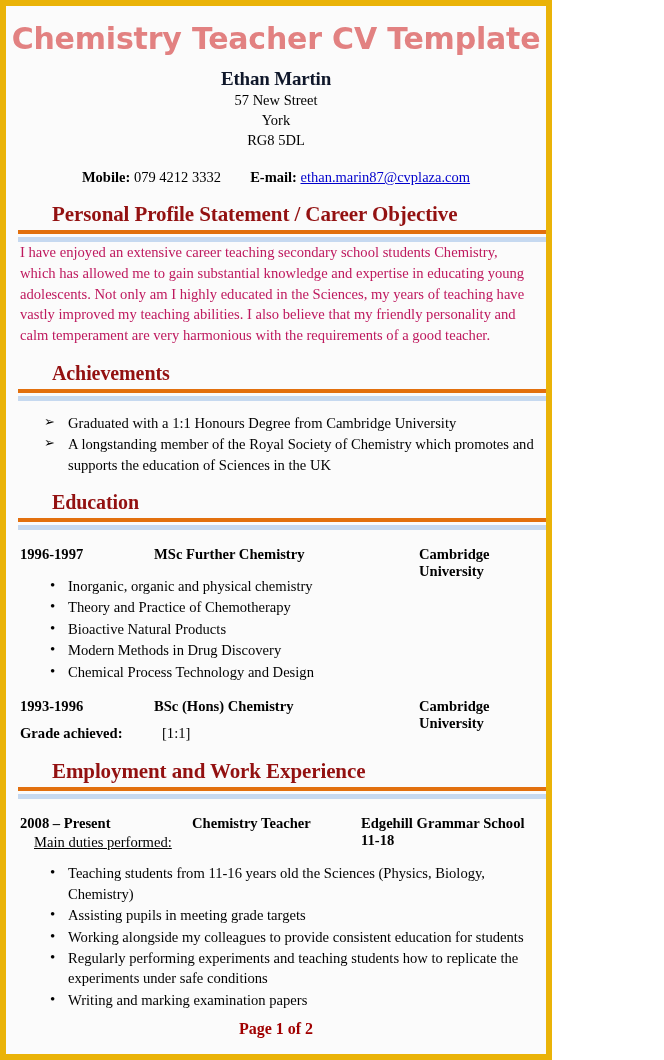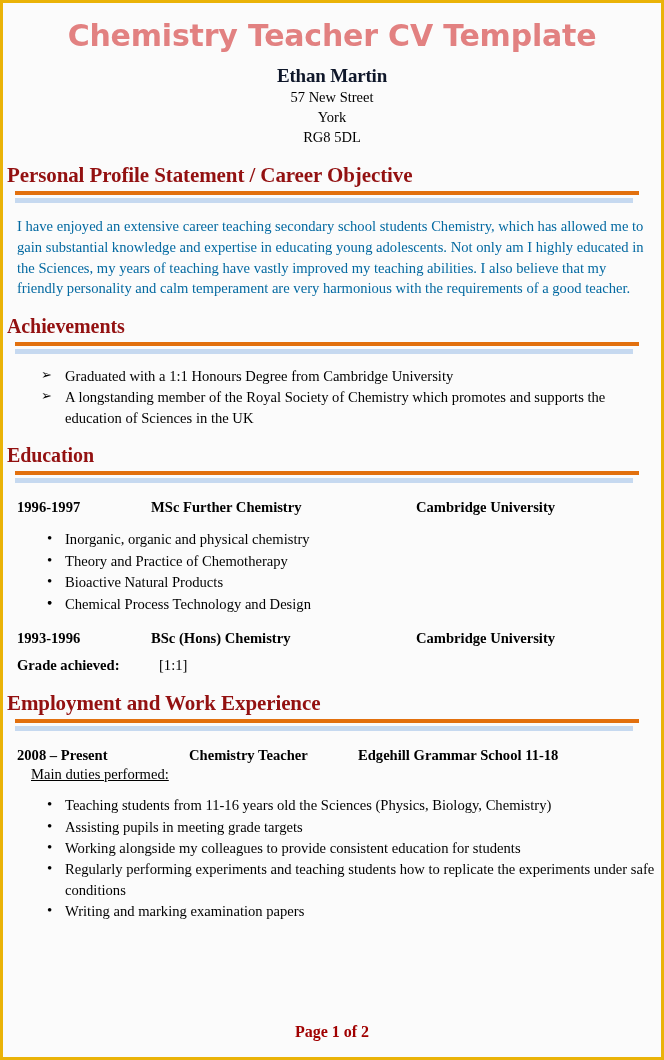--- a/index.html
+++ b/index.html
@@ -5,25 +5,25 @@
   html, body {
     margin: 0;
     padding: 0;
     background: #ffffff;
   }
   body {
     font-family: "Liberation Serif", "DejaVu Serif", serif;
   }
   .page {
     position: relative;
-    width: 664px;
+    width: 552px;
     height: 1060px;
     box-sizing: border-box;
     background: #fbfbfb;
-    border: 3px solid #eab308;
+    border: 6px solid #eab308;
     overflow: hidden;
   }
 
   
   .doc-title {
     text-align: center;
     color: #e28181;
     font-family: "DejaVu Sans", "Liberation Sans", sans-serif;
     font-weight: bold;
     font-size: 30px;
@@ -60,22 +60,23 @@
 
   
   .section {
     margin-top: 16px;
   }
   .sec-title {
     color: #931111;
     font-weight: bold;
     font-size: 21px;
     line-height: 1.15;
-    padding-left: 4px;
+    padding-left: 12px;
     letter-spacing: -0.1px;
+    margin-left: 34px;
   }
   .sec-title.small { font-size: 20px; }
   .rules {
     margin-top: 4px;
     padding-left: 12px;
   }
   .rule-orange {
     height: 4px;
     background: #e2700e;
     width: 624px;
@@ -83,23 +84,22 @@
   .rule-blue {
     height: 5px;
     background: #c6d9f0;
     width: 618px;
     margin-top: 3px;
   }
 
   
   .para {
     font-size: 14.6px;
-    color: #0369a1;
+    color: #be185d;
     line-height: 1.42;
-    margin-top: 13px;
     padding: 0 14px 0 14px;
     text-align: left;
   }
 
   ul.bullets, ul.arrows {
     margin: 12px 0 0 0;
     padding: 0;
     list-style: none;
   }
   ul.arrows li, ul.bullets li {
@@ -180,20 +180,27 @@
   <div class="doc-title">Chemistry Teacher CV Template</div>
 
   <div class="cand-name">Ethan Martin</div>
 
   <div class="address">
     <div>57 New Street</div>
     <div>York</div>
     <div>RG8 5DL</div>
   </div>
 
+  <div class="contact-row">
+    <span class="lbl">Mobile:</span>
+    <span>079 4212 3332</span>
+    <span class="contact-gap"></span>
+    <span class="lbl">E-mail:</span>
+    <a class="email-link" href="#">ethan.marin87@cvplaza.com</a>
+  </div>
 
   <div class="section">
     <div class="sec-title">Personal Profile Statement / Career Objective</div>
     <div class="rules">
       <div class="rule-orange"></div>
       <div class="rule-blue"></div>
     </div>
     <div class="para">I have enjoyed an extensive career teaching secondary school students Chemistry, which has allowed me to gain substantial knowledge and expertise in educating young adolescents. Not only am I highly educated in the Sciences, my years of teaching have vastly improved my teaching abilities. I also believe that my friendly personality and calm temperament are very harmonious with the requirements of a good teacher.</div>
   </div>
 
@@ -236,20 +243,21 @@
       <li>
         <span class="mk">•</span>
         <span>Theory and Practice of Chemotherapy</span>
       </li>
       <li>
         <span class="mk">•</span>
         <span>Bioactive Natural Products</span>
       </li>
       <li>
         <span class="mk">•</span>
+        <span>Modern Methods in Drug Discovery</span>
       </li>
       <li>
         <span class="mk">•</span>
         <span>Chemical Process Technology and Design</span>
       </li>
     </ul>
 
     <div class="entry">
       <span class="c1">1993-1996</span>
       <span class="c2">BSc (Hons) Chemistry</span>

